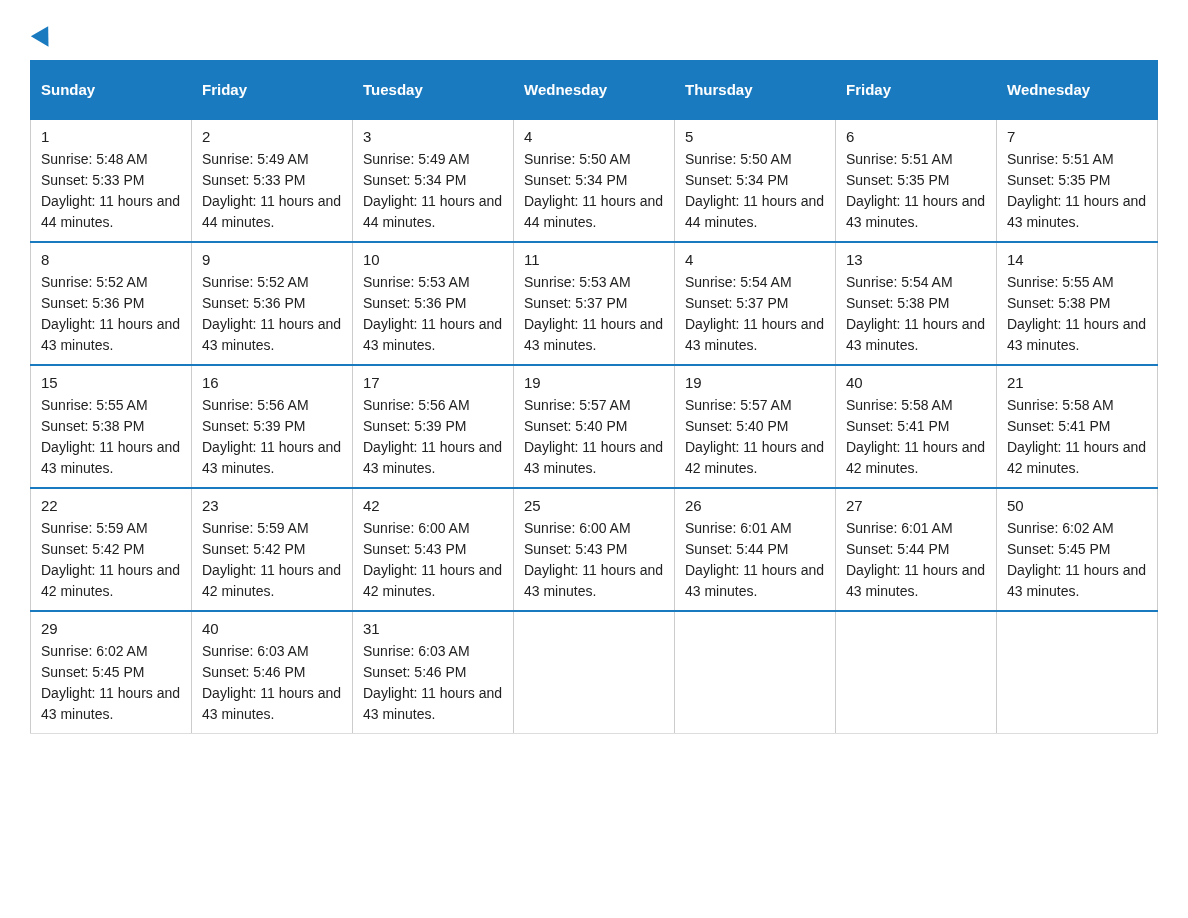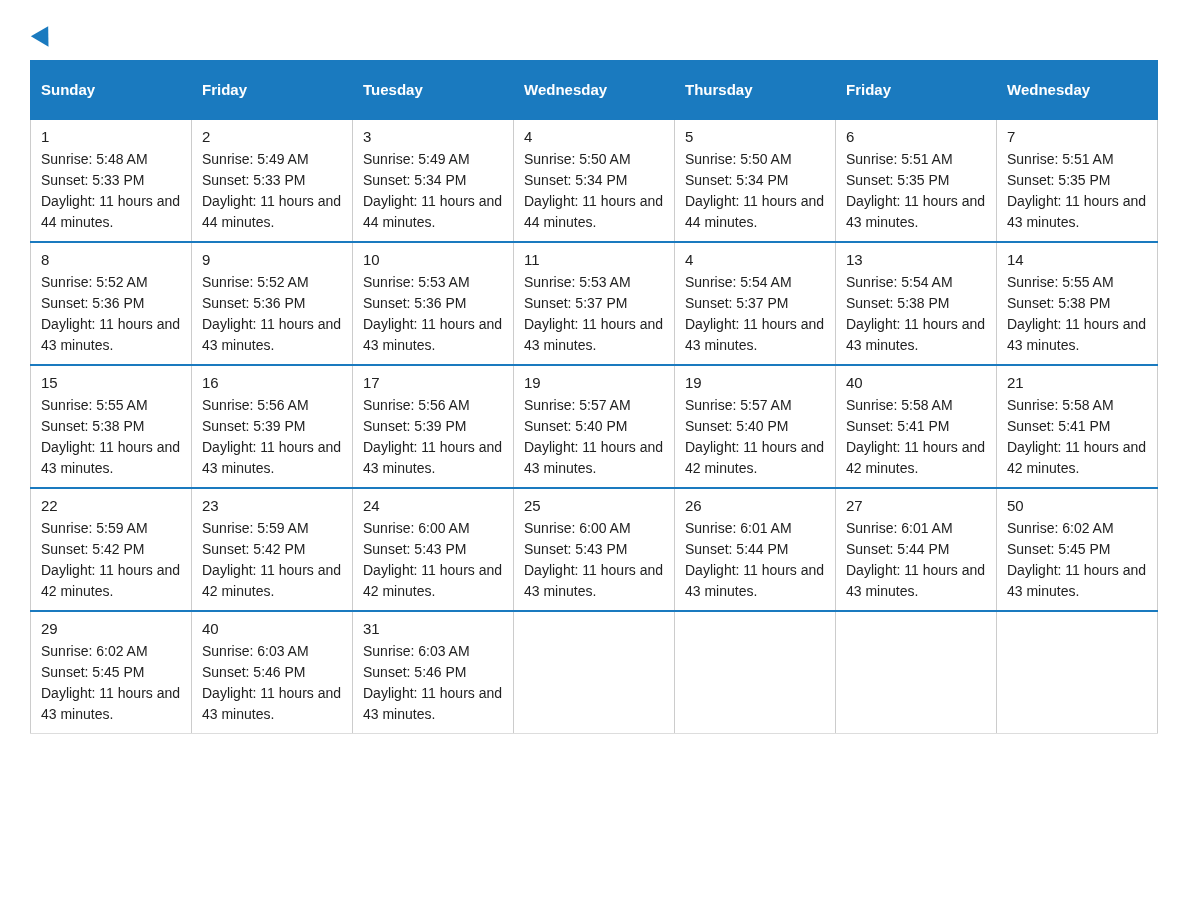--- a/index.html
+++ b/index.html
@@ -228,21 +228,21 @@
       <tr>
         <td>
           <span class="day-num">22</span>
           <div class="day-info">Sunrise: 5:59 AM<br>Sunset: 5:42 PM<br>Daylight: 11 hours and 42 minutes.</div>
         </td>
         <td>
           <span class="day-num">23</span>
           <div class="day-info">Sunrise: 5:59 AM<br>Sunset: 5:42 PM<br>Daylight: 11 hours and 42 minutes.</div>
         </td>
         <td>
-          <span class="day-num">24</span>
+          <span class="day-num">42</span>
           <div class="day-info">Sunrise: 6:00 AM<br>Sunset: 5:43 PM<br>Daylight: 11 hours and 42 minutes.</div>
         </td>
         <td>
           <span class="day-num">25</span>
           <div class="day-info">Sunrise: 6:00 AM<br>Sunset: 5:43 PM<br>Daylight: 11 hours and 43 minutes.</div>
         </td>
         <td>
           <span class="day-num">26</span>
           <div class="day-info">Sunrise: 6:01 AM<br>Sunset: 5:44 PM<br>Daylight: 11 hours and 43 minutes.</div>
         </td>

